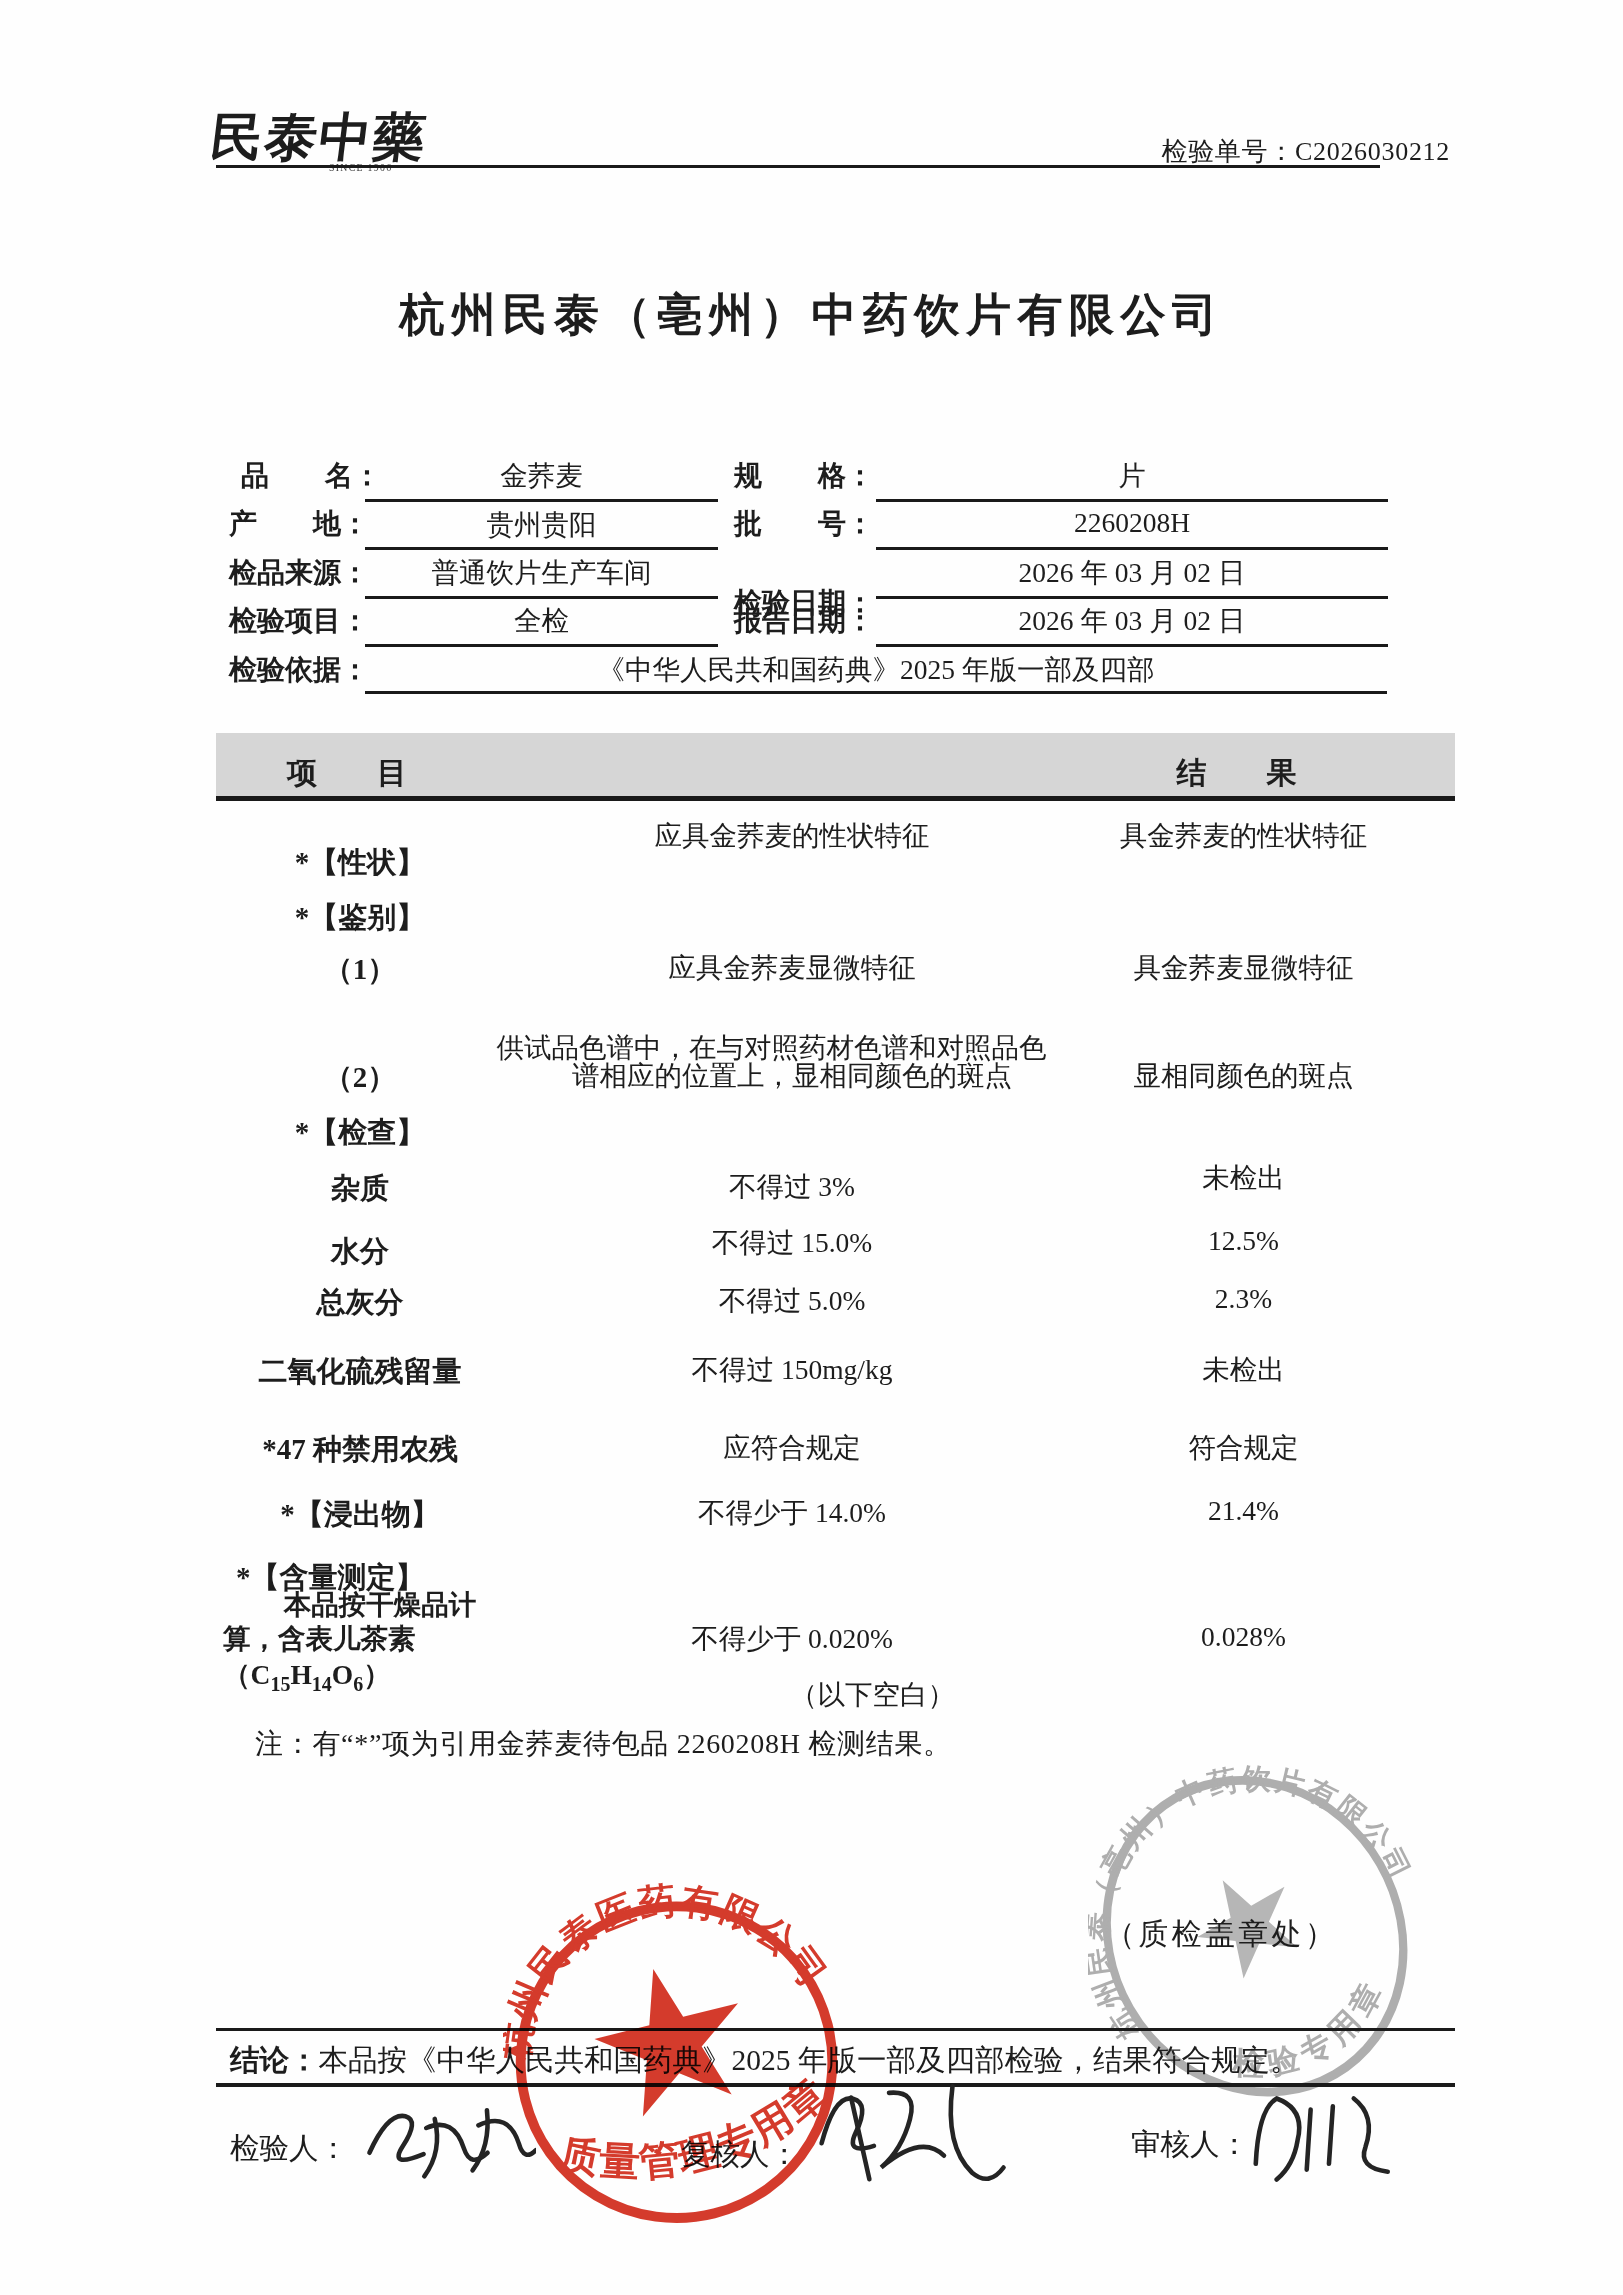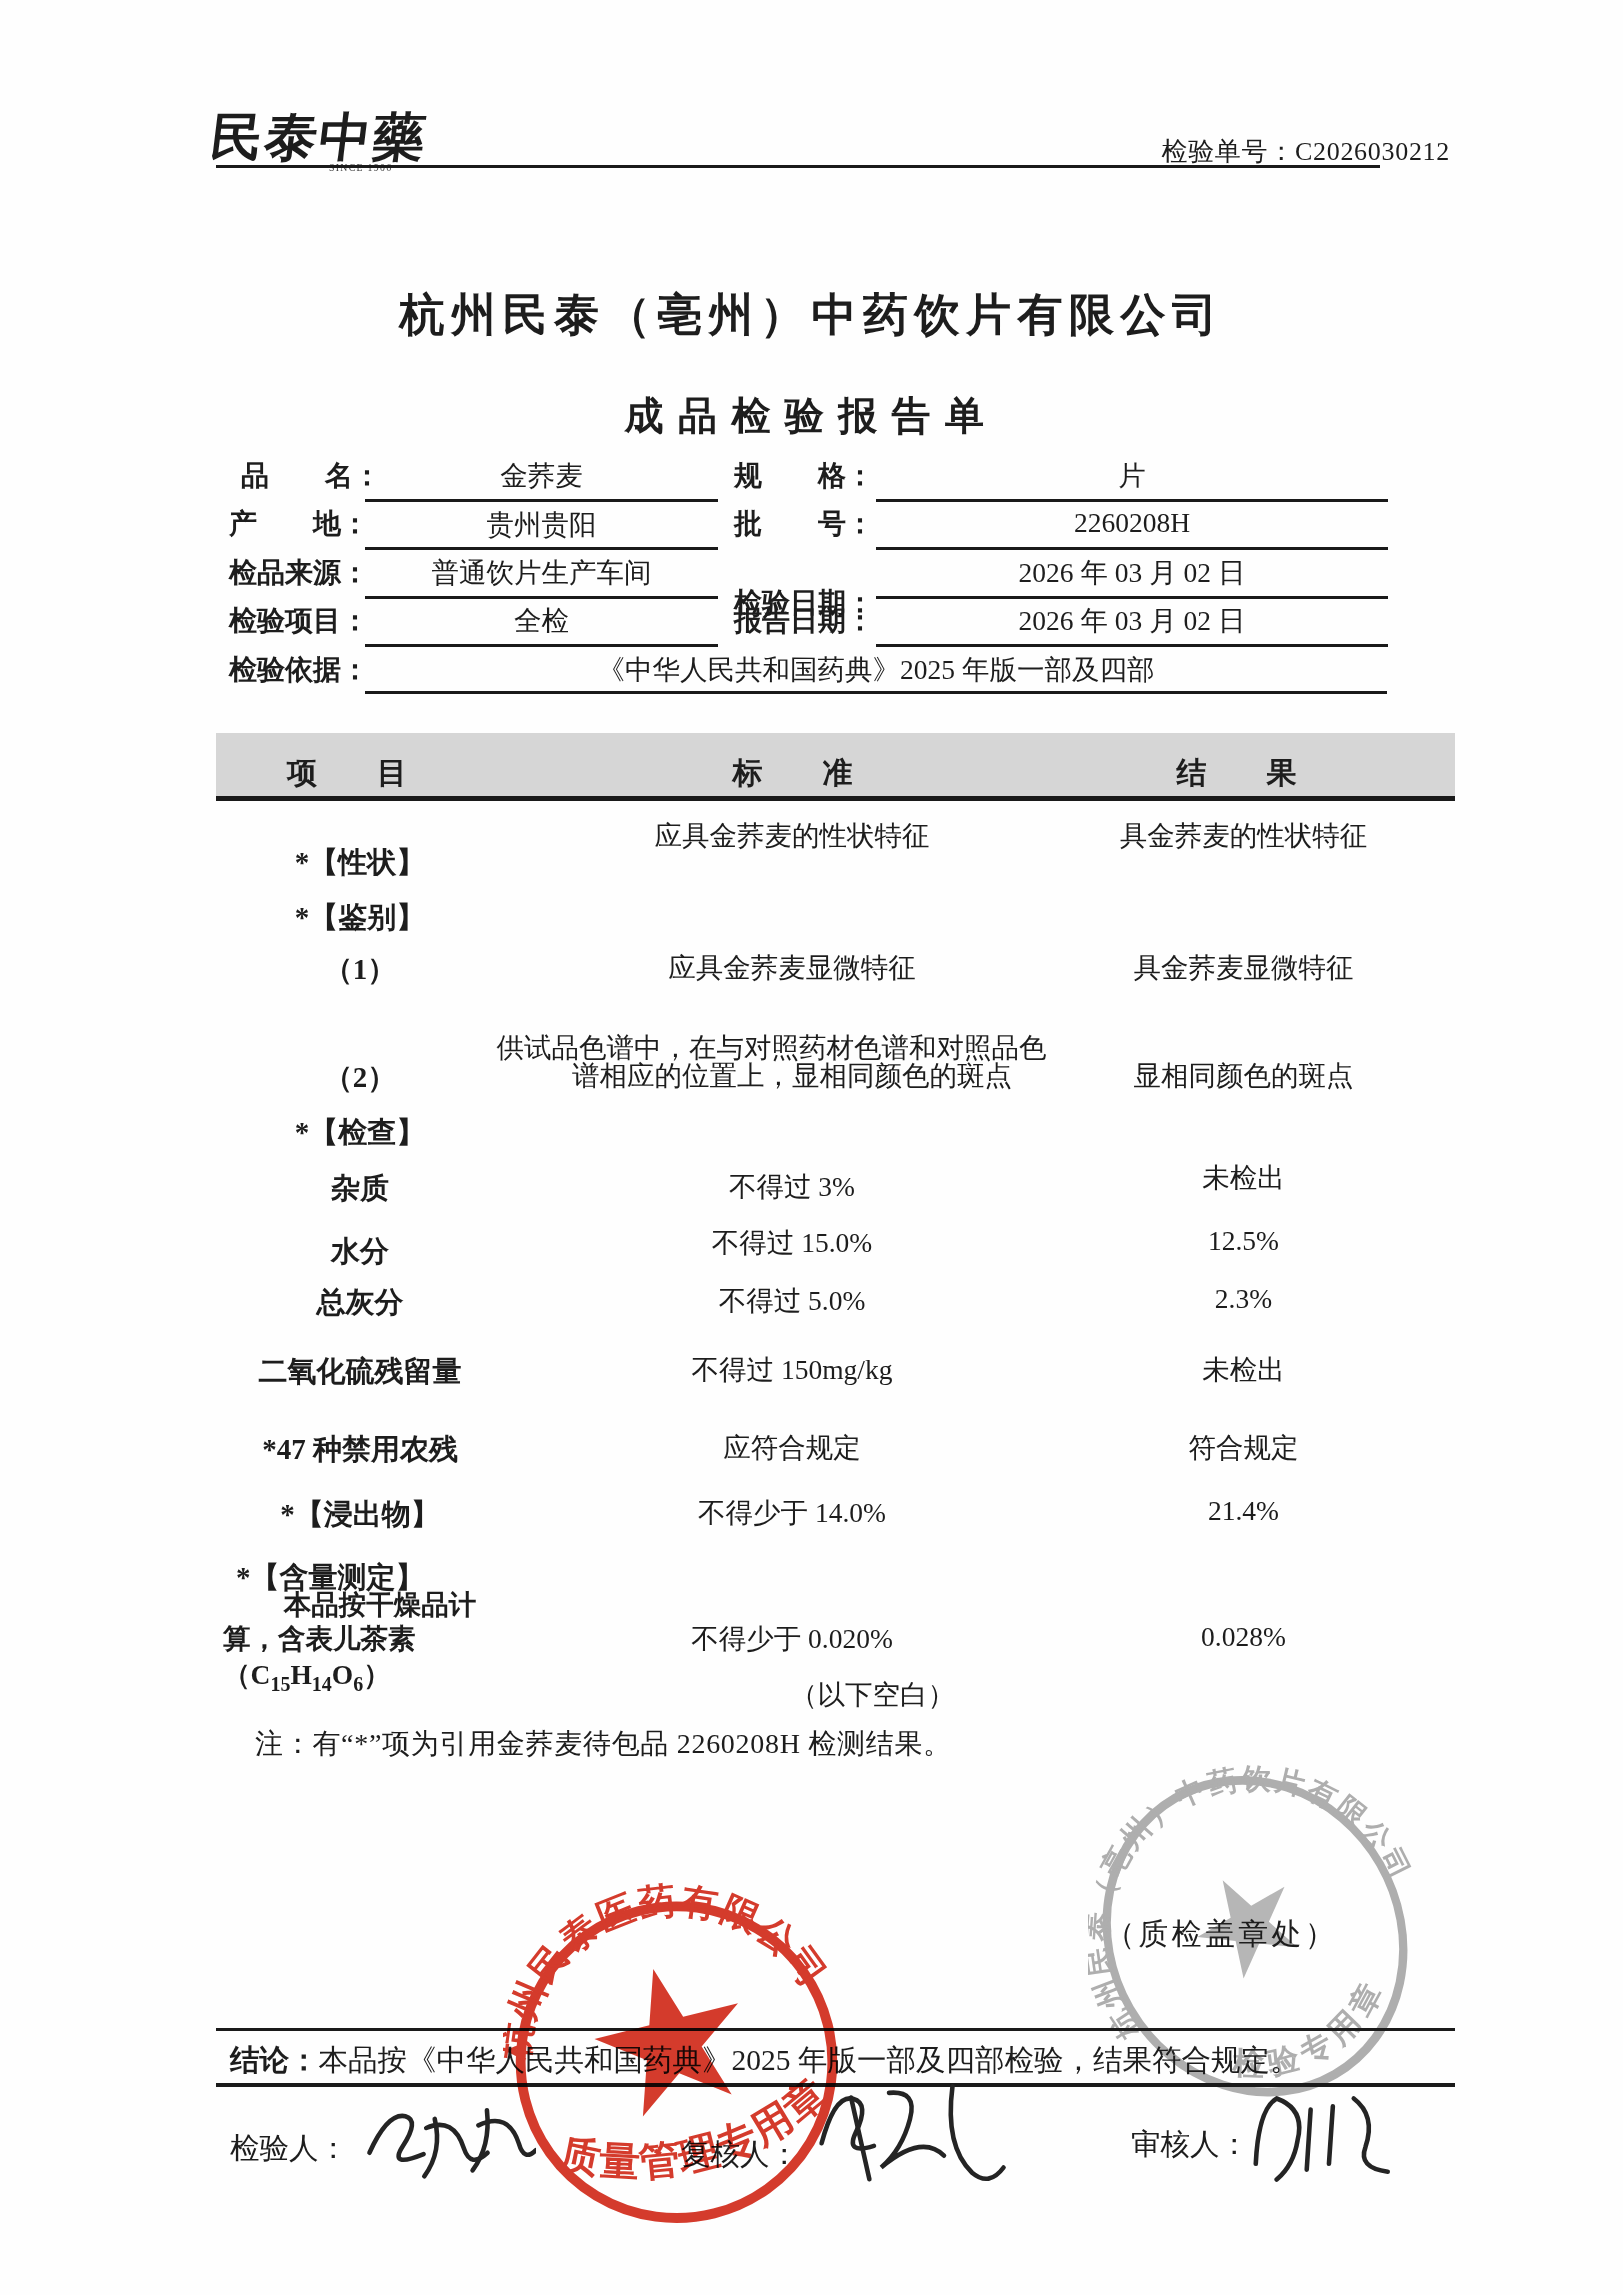--- a/index.html
+++ b/index.html
@@ -47,21 +47,20 @@
 <div class="page">
 
   <div class="abs logo">民泰中藥</div>
   <div class="abs logo-sub">SINCE 1906</div>
   <div class="abs report-no">
     <span>检验单号：</span><span>C2026030212</span>
   </div>
   <div class="rule" style="left:216px;top:165px;width:1164px;height:3.3px;"></div>
 
   <div class="abs company">杭州民泰（亳州）中药饮片有限公司</div>
-  <div class="abs report-title">成品检验报告单</div>
 
   <div>
     <div class="info-label il1" style="top:457px;margin-left:12px;">品　　名：</div>
     <div class="info-value iv1" style="top:458px;">金荞麦</div>
     <div class="info-label il2" style="top:457px;">规　　格：</div>
     <div class="info-value iv2" style="top:458px;">片</div>
     <div class="rule" style="left:365px;top:499px;width:353px;height:3.3px;"></div>
     <div class="rule" style="left:876px;top:499px;width:512px;height:3.3px;"></div>
   </div>
   <div>
@@ -89,21 +88,20 @@
     <div class="rule" style="left:876px;top:644px;width:512px;height:3.3px;"></div>
   </div>
   <div>
     <div class="info-label il1" style="top:651px;">检验依据：</div>
     <div class="info-value" style="left:365px;width:1022px;top:652px;">《中华人民共和国药典》2025 年版一部及四部</div>
     <div class="rule" style="left:365px;top:691px;width:1022px;height:3.3px;"></div>
   </div>
 
   <div class="abs band"></div>
   <div class="band-h" style="left:216px;width:262px;">项　　目</div>
-  <div class="band-h" style="left:609px;width:367px;">标　　准</div>
   <div class="band-h" style="left:1073px;width:327px;">结　　果</div>
   <div class="rule" style="left:216px;top:796px;width:1239px;height:4.6px;"></div>
 
   <div class="trow" style="top:818px;">
     <div class="c-item" style="top:9.2px;margin-top:16px;">*【性状】</div>
     <div class="c-std">应具金荞麦的性状特征</div>
     <div class="c-res">具金荞麦的性状特征</div>
   </div>
   <div class="trow" style="top:898px;">
     <div class="c-item">*【鉴别】</div>

